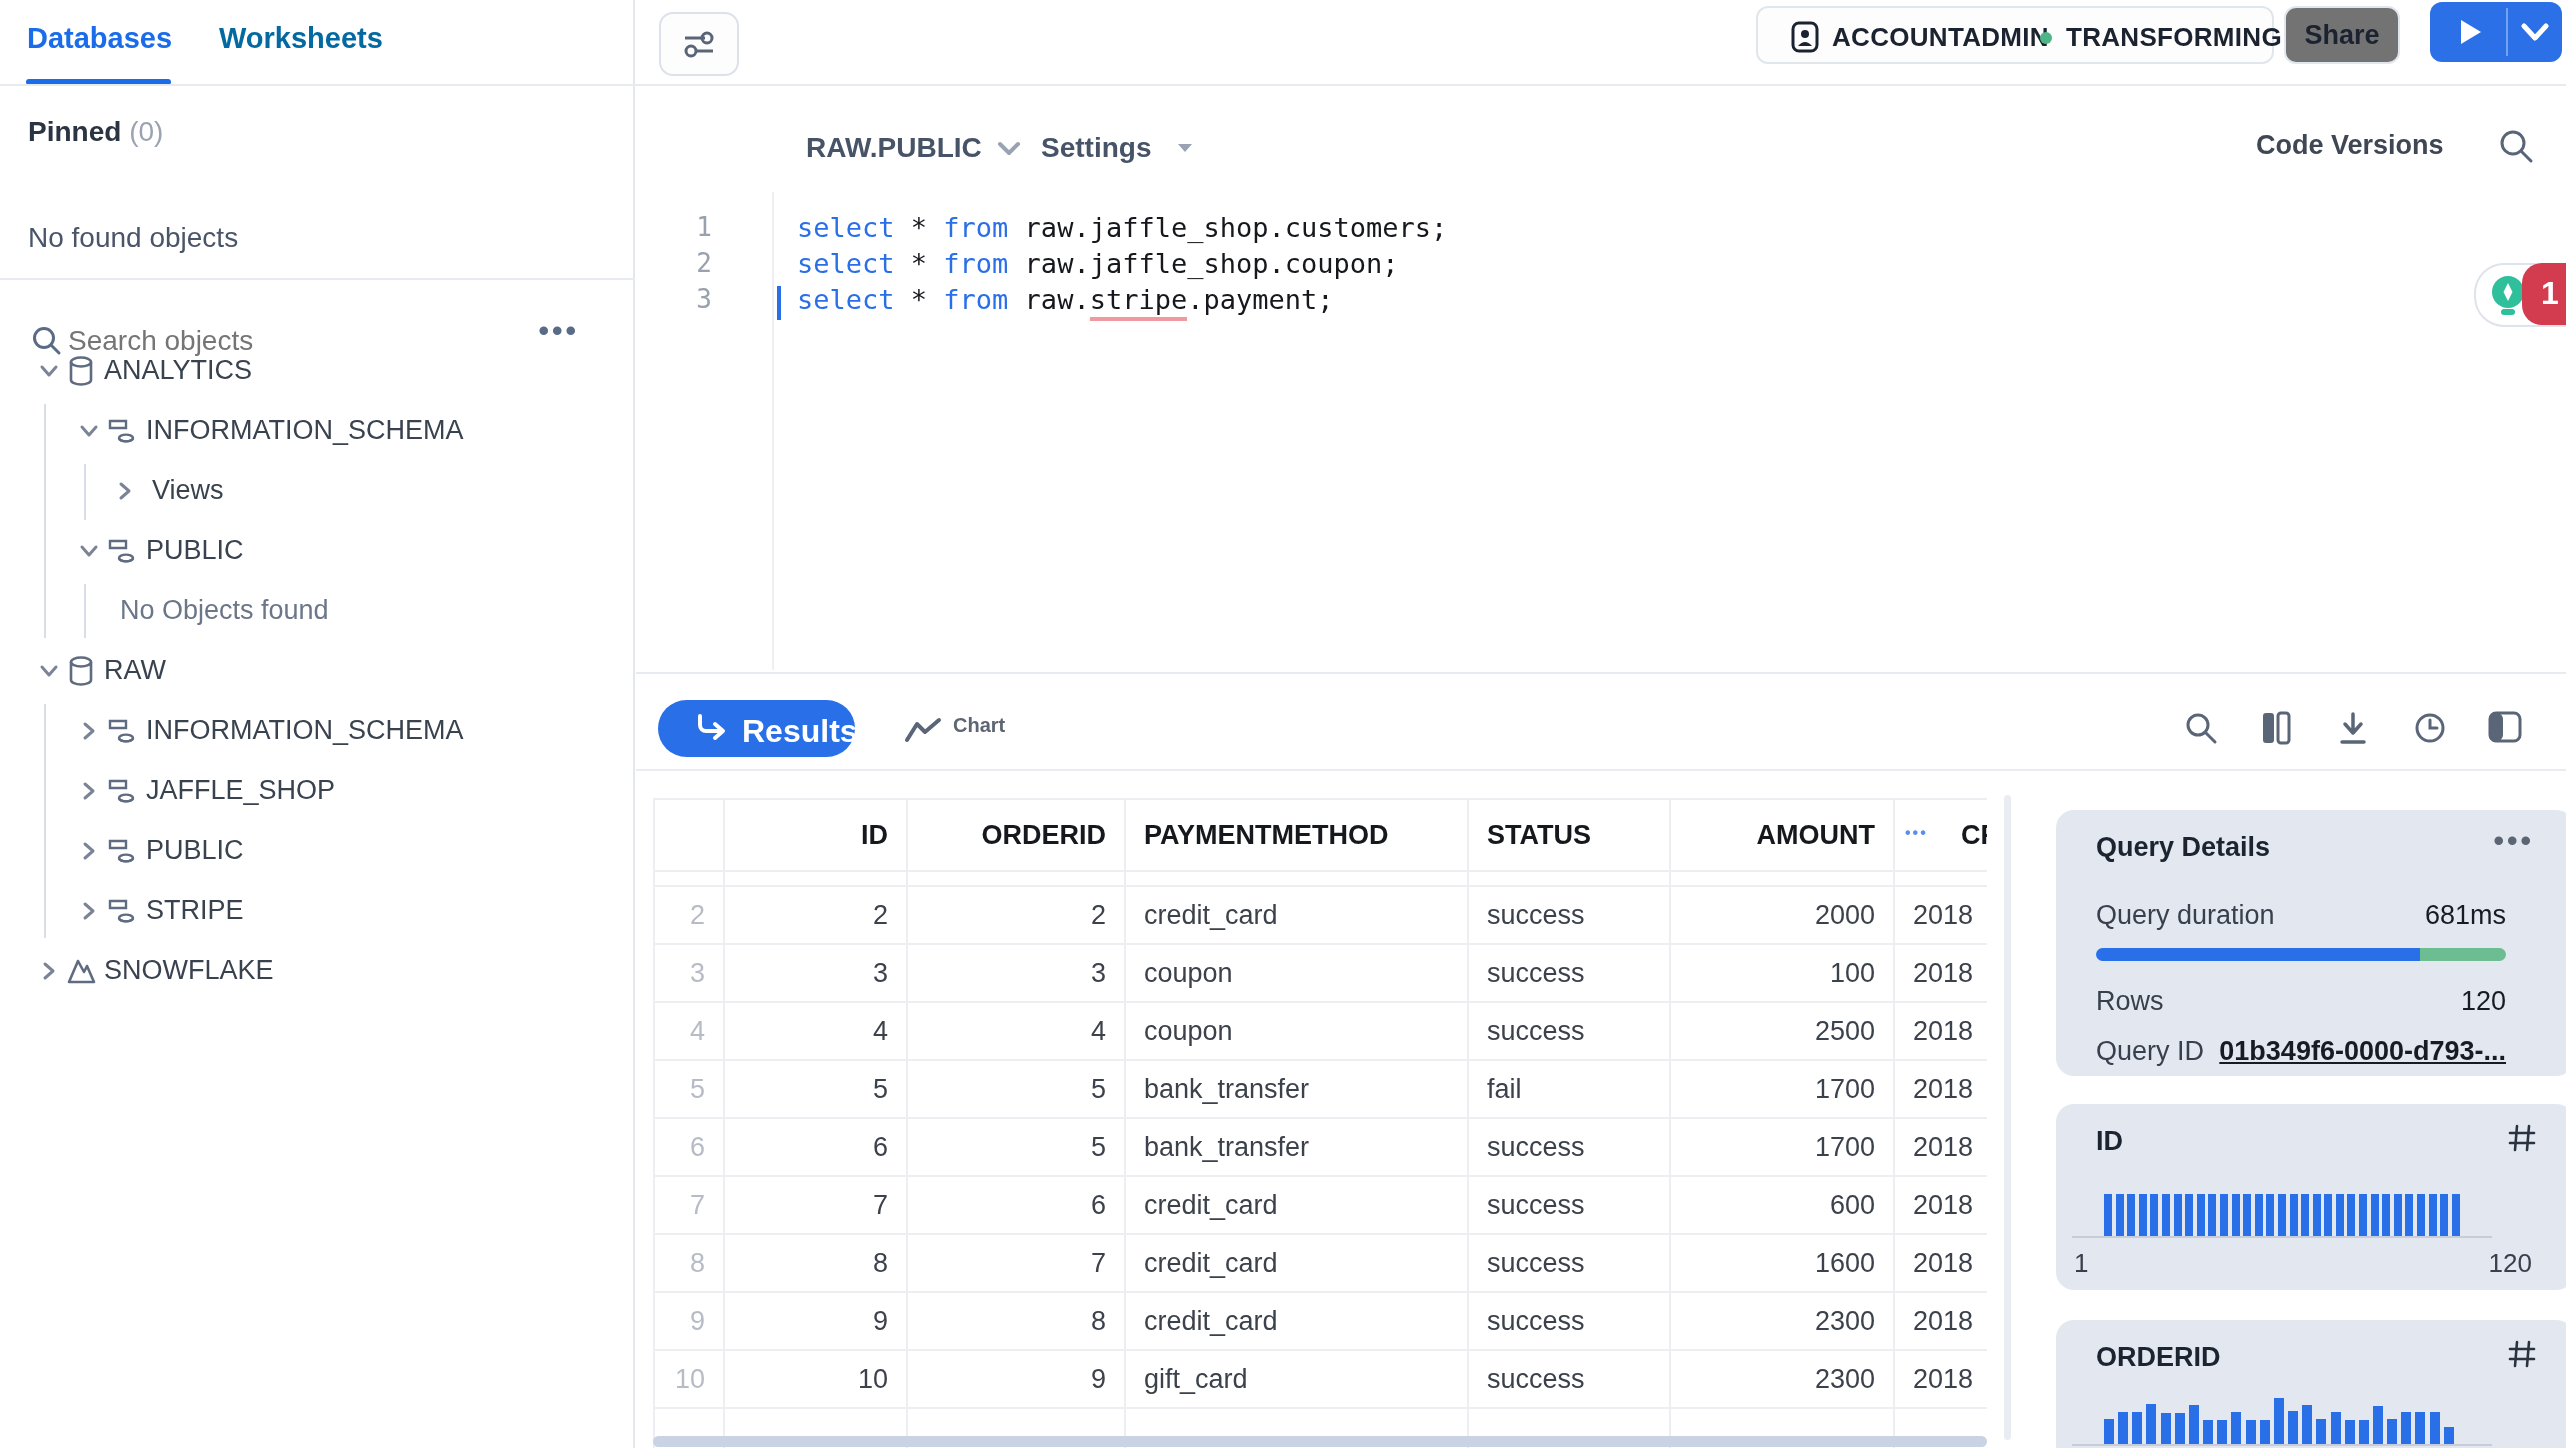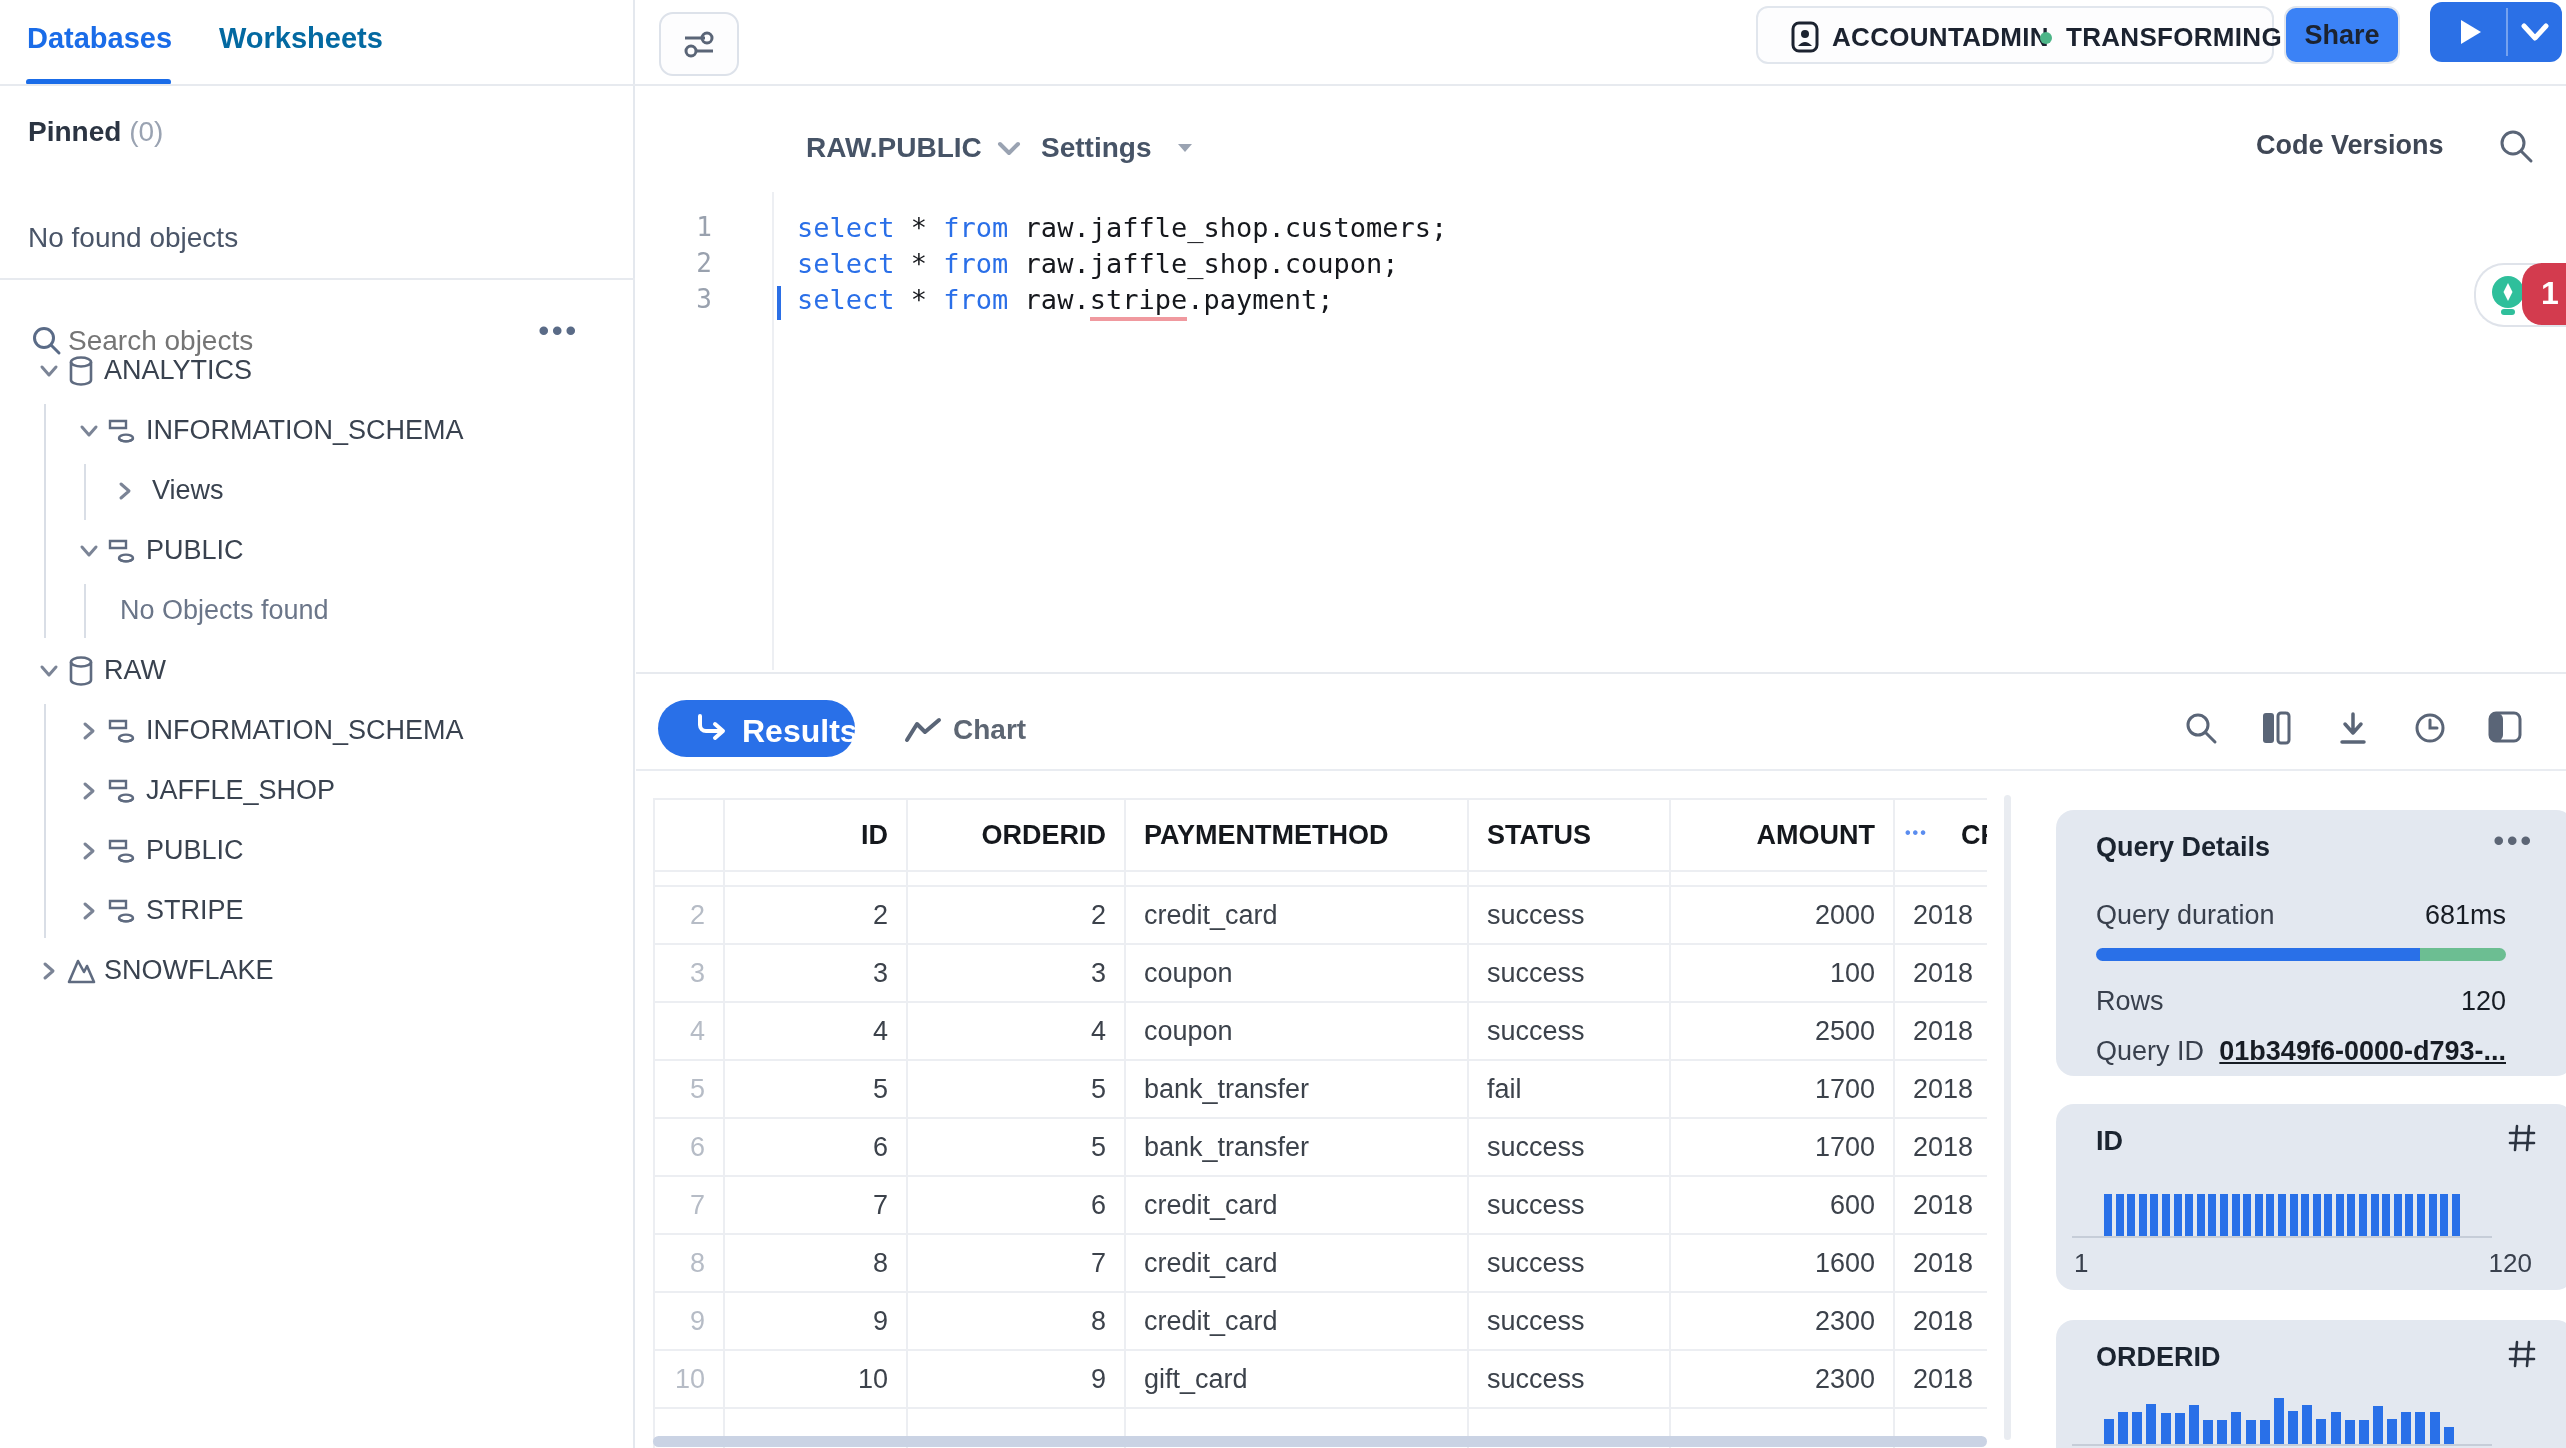--- a/index.html
+++ b/index.html
@@ -25,21 +25,21 @@
   .treerow .ticon{position:absolute;top:13px;width:34px;height:34px;}
   .treerow .tlabel{position:absolute;top:14px;font-size:27px;color:#39424f;white-space:nowrap;}
   .treerow .tlabel.muted{color:#6b7689;}
   .guide{position:absolute;width:2px;background:#d9dee6;}
 
   
   #sliders-btn{position:absolute;left:659px;top:12px;width:76px;height:60px;border:2px solid #dde2ea;border-radius:14px;background:#fdfdfe;cursor:pointer;}
   #role-pill{position:absolute;left:1756px;top:6px;width:518px;height:58px;border:2px solid #e1e6ed;border-radius:12px;background:#fdfdfe;box-sizing:border-box;cursor:pointer;}
   #role-pill .rlabel{position:absolute;top:14px;font-size:26px;font-weight:700;color:#1c2330;letter-spacing:.3px;}
   #wh-dot{position:absolute;left:282px;top:24px;width:12px;height:12px;border-radius:50%;background:#4db588;}
-  #share-btn{position:absolute;left:2284px;top:6px;width:116px;height:58px;border:2px solid #e1e6ed;border-radius:12px;background:#3b82f6;box-sizing:border-box;font-size:27px;font-weight:700;color:#1c2330;text-align:center;line-height:54px;cursor:pointer;}
+  #share-btn{position:absolute;left:2284px;top:6px;width:116px;height:58px;border:2px solid #e1e6ed;border-radius:12px;background:#737373;box-sizing:border-box;font-size:27px;font-weight:700;color:#1c2330;text-align:center;line-height:54px;cursor:pointer;}
   #run-split{position:absolute;left:2430px;top:2px;width:132px;height:60px;background:#2b70e6;border-radius:12px;cursor:pointer;}
   #run-divider{position:absolute;left:76px;top:6px;width:2px;height:48px;background:rgba(255,255,255,.35);}
 
   
   #ctx-btn{position:absolute;left:806px;top:132px;font-size:28px;font-weight:700;color:#475467;cursor:pointer;}
   #settings-btn{position:absolute;left:1041px;top:132px;font-size:28px;font-weight:600;color:#475467;cursor:pointer;}
   #code-versions{position:absolute;left:2256px;top:130px;font-size:27px;font-weight:600;color:#3f4755;cursor:pointer;}
   #ed-search{position:absolute;left:2496px;top:126px;width:40px;height:40px;cursor:pointer;}
   #gutter-line{position:absolute;left:772px;top:192px;width:2px;height:478px;background:#edeff3;}
   .lnum{position:absolute;left:640px;width:72px;text-align:right;font-family:"DejaVu Sans Mono",monospace;font-size:26px;color:#99a1ae;}
@@ -47,21 +47,21 @@
   .codeline .kw{color:#2a6fe8;}
   .codeline .err{border-bottom:4px solid #f0999f;padding-bottom:2px;}
   #cursor{position:absolute;left:777px;top:286px;width:4px;height:34px;background:#2b6fe6;}
   #copilot{position:absolute;left:2474px;top:263px;width:100px;height:60px;background:#fff;border:2px solid #dfe3ea;border-radius:30px 0 0 30px;border-right:none;}
   #copilot-badge{position:absolute;left:46px;top:-2px;width:56px;height:62px;background:#d33b4e;border-radius:20px 0 0 20px;color:#fff;font-size:32px;font-weight:700;text-align:center;line-height:60px;}
 
   
   #results-pill{position:absolute;left:658px;top:700px;width:197px;height:57px;border-radius:29px;background:#2970e8;color:#fff;cursor:pointer;}
   #results-pill span{position:absolute;left:84px;top:13px;font-size:32px;font-weight:700;}
   #chart-tab{position:absolute;left:903px;top:706px;width:160px;height:46px;color:#5d6673;cursor:pointer;}
-  #chart-tab span{position:absolute;left:50px;top:8px;font-size:28px;font-weight:700;}
+  #chart-tab span{position:absolute;left:50px;top:8px;font-size:20px;font-weight:700;}
   .ticonbtn{position:absolute;top:710px;width:36px;height:36px;cursor:pointer;}
 
   
   #table-clip{position:absolute;left:653px;top:798px;width:1334px;height:650px;overflow:hidden;}
   .trow{position:absolute;left:0;width:1334px;height:58px;box-sizing:border-box;}
   .tcell{position:absolute;top:0;height:58px;box-sizing:border-box;border-right:2px solid #eceef2;border-bottom:2px solid #eceef2;font-size:27px;color:#3c424b;line-height:56px;padding:0 18px;white-space:nowrap;overflow:hidden;}
   .tcell.r{text-align:right;}
   .tcell.rownum{color:#b6bcc6;text-align:right;border-left:2px solid #eceef2;}
   #thead{position:absolute;left:0;top:0;width:1334px;height:74px;background:#fff;}
   .hcell{position:absolute;top:0;height:74px;box-sizing:border-box;background:#fff;border:2px solid #eceef2;border-left:none;font-size:27px;font-weight:700;color:#15181d;line-height:70px;padding:0 18px;white-space:nowrap;overflow:hidden;}

